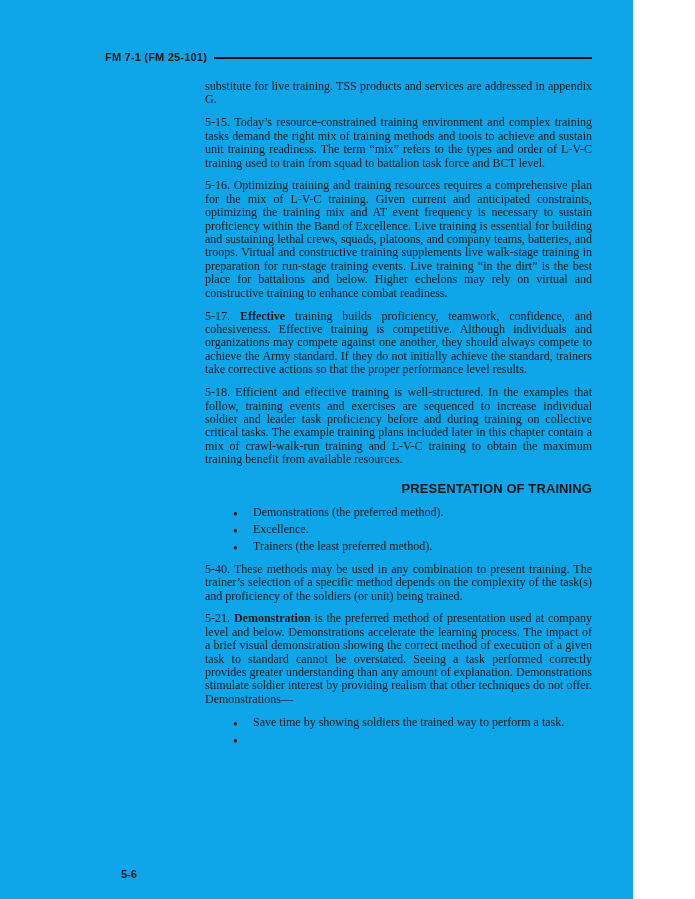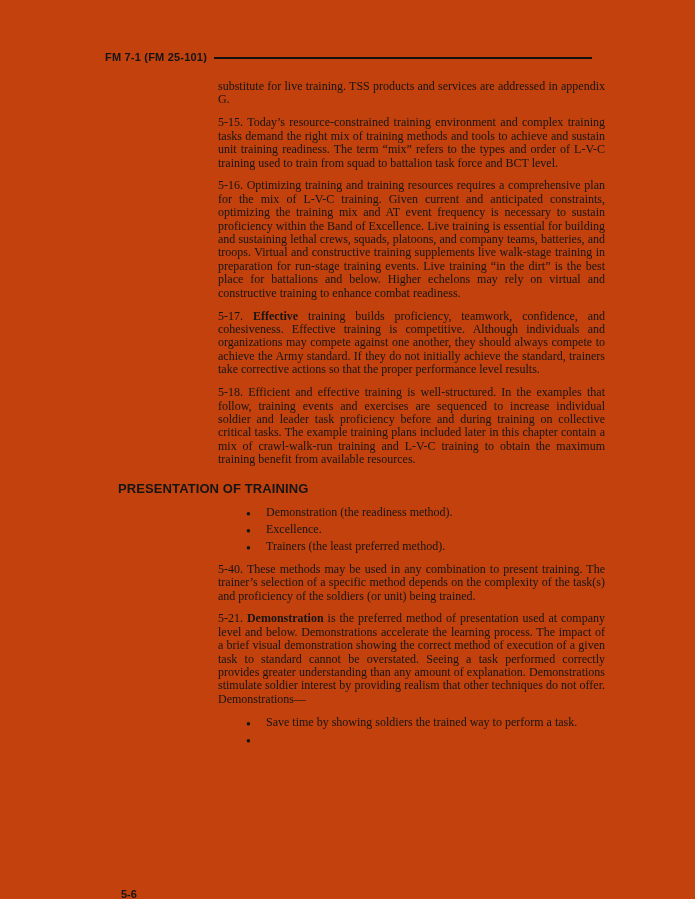--- a/index.html
+++ b/index.html
@@ -1,21 +1,21 @@
 <!DOCTYPE html>
 <html><head>
 <meta charset="utf-8">
 <style>
   * { margin: 0; padding: 0; box-sizing: border-box; }
   html, body { background: #ffffff; }
   .page {
     position: relative;
-    width: 695px;
+    width: 633px;
     height: 899px;
-    background: #c2410c;
+    background: #0ea5e9;
     color: #151515;
     overflow: hidden;
   }
   .page-header {
     position: absolute;
     top: 51px;
     left: 105px;
     width: 487px;
     display: flex;
     align-items: center;
@@ -36,32 +36,32 @@
     top: 1px;
   }
   .page-body {
     position: absolute;
     top: 80px;
     left: 105px;
     width: 487px;
     font-family: "Liberation Serif", "DejaVu Serif", serif;
     font-size: 12px;
     line-height: 13.4px;
-    margin-left: 13px;
   }
   .para {
     margin: 0 0 9.5px 100px;
     text-align: justify;
   }
   .section-heading {
     font-family: "Liberation Sans", sans-serif;
     font-weight: bold;
     font-size: 13px;
     margin: 15px 0 11px 0;
     letter-spacing: 0.1px;
+    text-align: right;
   }
   .bullet-list {
     list-style: none;
     margin: 0 0 9.5px 100px;
   }
   .bullet-item {
     position: relative;
     padding-left: 48px;
     margin-bottom: 3.5px;
   }
@@ -70,21 +70,21 @@
     left: 28px;
     top: 1.5px;
     font-size: 8px;
   }
   .emph {
     font-weight: bold;
   }
   .page-footer {
     position: absolute;
     left: 105px;
-    top: 888px;
+    top: 868px;
     font-family: "Liberation Sans", sans-serif;
     font-weight: bold;
     font-size: 11px;
     padding-left: 16px;
   }
 </style>
 </head>
 <body>
 
 <div class="page">
@@ -103,21 +103,21 @@
     <p class="para">5-16. Optimizing training and training resources requires a comprehensive plan for the mix of L-V-C training. Given current and anticipated constraints, optimizing the training mix and AT event frequency is necessary to sustain proficiency within the Band of Excellence. Live training is essential for building and sustaining lethal crews, squads, platoons, and company teams, batteries, and troops. Virtual and constructive training supplements live walk-stage training in preparation for run-stage training events. Live training “in the dirt” is the best place for battalions and below. Higher echelons may rely on virtual and constructive training to enhance combat readiness.</p>
 
     <p class="para"><span>5-17. </span><span class="emph">Effective</span><span> training builds proficiency, teamwork, confidence, and cohesiveness. Effective training is competitive. Although individuals and organizations may compete against one another, they should always compete to achieve the Army standard. If they do not initially achieve the standard, trainers take corrective actions so that the proper performance level results.</span></p>
 
     <p class="para">5-18. Efficient and effective training is well-structured. In the examples that follow, training events and exercises are sequenced to increase individual soldier and leader task proficiency before and during training on collective critical tasks. The example training plans included later in this chapter contain a mix of crawl-walk-run training and L-V-C training to obtain the maximum training benefit from available resources.</p>
 
     <h2 class="section-heading">PRESENTATION OF TRAINING</h2>
 
 
     <ul class="bullet-list">
-      <li class="bullet-item"><span class="bullet-dot">●</span><span>Demonstration (the readiness method).</span></li>
+      <li class="bullet-item"><span class="bullet-dot">●</span><span>Demonstrations (the preferred method).</span></li>
       <li class="bullet-item"><span class="bullet-dot">●</span><span>Excellence.</span></li>
       <li class="bullet-item"><span class="bullet-dot">●</span><span>Trainers (the least preferred method).</span></li>
     </ul>
 
     <p class="para">5-40. These methods may be used in any combination to present training. The trainer’s selection of a specific method depends on the complexity of the task(s) and proficiency of the soldiers (or unit) being trained.</p>
 
     <p class="para"><span>5-21. </span><span class="emph">Demonstration</span><span> is the preferred method of presentation used at company level and below. Demonstrations accelerate the learning process. The impact of a brief visual demonstration showing the correct method of execution of a given task to standard cannot be overstated. Seeing a task performed correctly provides greater understanding than any amount of explanation. Demonstrations stimulate soldier interest by providing realism that other techniques do not offer. Demonstrations—</span></p>
 
     <ul class="bullet-list">
       <li class="bullet-item"><span class="bullet-dot">●</span><span>Save time by showing soldiers the trained way to perform a task.</span></li>

